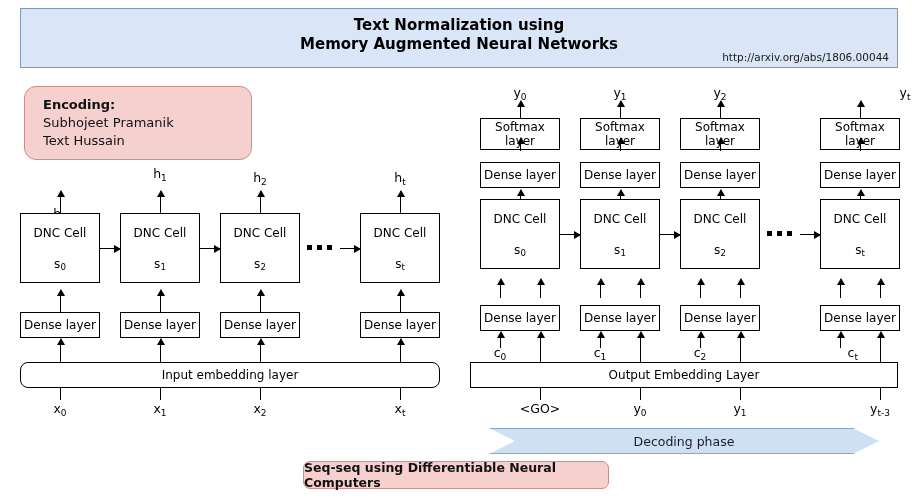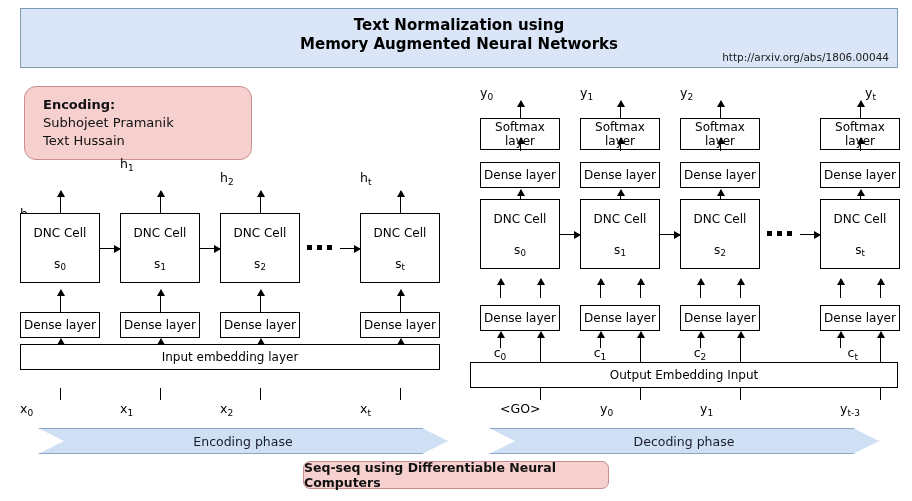--- a/index.html
+++ b/index.html
@@ -88,20 +88,21 @@
     font-size: 0.72em;
     line-height: 0;
     vertical-align: baseline;
     position: relative;
     bottom: -0.28em;
   }
 
   
   .var-label {
     font-size: 12.5px;
+    text-align: center;
     white-space: nowrap;
     color: #000;
   }
 
   
   .vline {
     width: 1px;
     background: #000;
   }
   .hline {
@@ -170,21 +171,21 @@
 
   <div class="abs authors-card">
     <span class="ln bold">Encoding:</span>
     <span class="ln">Subhojeet Pramanik</span>
     <span class="ln">Text Hussain</span>
   </div>
 
   <div class="abs var-label" style="left:20px;  top:170px; width:80px;margin-top:36px;">
     <span>h</span><sub>0</sub>
   </div>
-  <div class="abs var-label" style="left:120px; top:156px; width:80px;">
+  <div class="abs var-label" style="left:120px; top:166px; width:80px;">
     <span>h</span><sub>1</sub>
   </div>
   <div class="abs var-label" style="left:220px; top:170px; width:80px;">
     <span>h</span><sub>2</sub>
   </div>
   <div class="abs var-label" style="left:360px; top:170px; width:80px;">
     <span>h</span><sub>t</sub>
   </div>
 
   <div class="abs vline arrow-up" style="left:60px;  top:191px; height:22px;"></div>
@@ -235,21 +236,21 @@
   </div>
   <div class="abs node dense-box" style="left:360px; top:312px;">
     <span>Dense layer</span>
   </div>
 
   <div class="abs vline arrow-up" style="left:60px;  top:339px; height:23px;"></div>
   <div class="abs vline arrow-up" style="left:160px; top:339px; height:23px;"></div>
   <div class="abs vline arrow-up" style="left:260px; top:339px; height:23px;"></div>
   <div class="abs vline arrow-up" style="left:400px; top:339px; height:23px;"></div>
 
-  <div class="abs node embed-bar" style="left:20px; top:344px; width:420px;">
+  <div class="abs node embed-bar" style="left:20px; top:362px; width:420px;border-radius:8px;">
     <span>Input embedding layer</span>
   </div>
 
   <div class="abs vline" style="left:60px;  top:388px; height:12px;"></div>
   <div class="abs vline" style="left:160px; top:388px; height:12px;"></div>
   <div class="abs vline" style="left:260px; top:388px; height:12px;"></div>
   <div class="abs vline" style="left:400px; top:388px; height:12px;"></div>
 
   <div class="abs var-label" style="left:20px;  top:401px; width:80px;">
     <span>x</span><sub>0</sub>
@@ -257,23 +258,20 @@
   <div class="abs var-label" style="left:120px; top:401px; width:80px;">
     <span>x</span><sub>1</sub>
   </div>
   <div class="abs var-label" style="left:220px; top:401px; width:80px;">
     <span>x</span><sub>2</sub>
   </div>
   <div class="abs var-label" style="left:360px; top:401px; width:80px;">
     <span>x</span><sub>t</sub>
   </div>
 
-  <div class="abs phase" style="left:38px; top:428px; width:410px;">
-    <span>Encoding phase</span>
-  </div>
 
   <div class="abs var-label" style="left:480px; top:85px; width:80px;">
     <span>y</span><sub>0</sub>
   </div>
   <div class="abs var-label" style="left:580px; top:85px; width:80px;">
     <span>y</span><sub>1</sub>
   </div>
   <div class="abs var-label" style="left:680px; top:85px; width:80px;">
     <span>y</span><sub>2</sub>
   </div>
@@ -392,21 +390,21 @@
   <div class="abs var-label" style="left:822px; top:345px; width:36px; text-align:right;">
     <span>c</span><sub>t</sub>
   </div>
 
   <div class="abs vline arrow-up" style="left:540px; top:332px; height:30px;"></div>
   <div class="abs vline arrow-up" style="left:640px; top:332px; height:30px;"></div>
   <div class="abs vline arrow-up" style="left:740px; top:332px; height:30px;"></div>
   <div class="abs vline arrow-up" style="left:880px; top:332px; height:30px;"></div>
 
   <div class="abs node embed-bar" style="left:470px; top:362px; width:428px;">
-    <span>Output Embedding Input</span>
+    <span>Output Embedding Layer</span>
   </div>
 
   <div class="abs vline" style="left:540px; top:388px; height:12px;"></div>
   <div class="abs vline" style="left:640px; top:388px; height:12px;"></div>
   <div class="abs vline" style="left:740px; top:388px; height:12px;"></div>
   <div class="abs vline" style="left:880px; top:388px; height:12px;"></div>
 
   <div class="abs var-label" style="left:500px; top:401px; width:80px;">
     <span>&lt;GO&gt;</span><sub></sub>
   </div>

